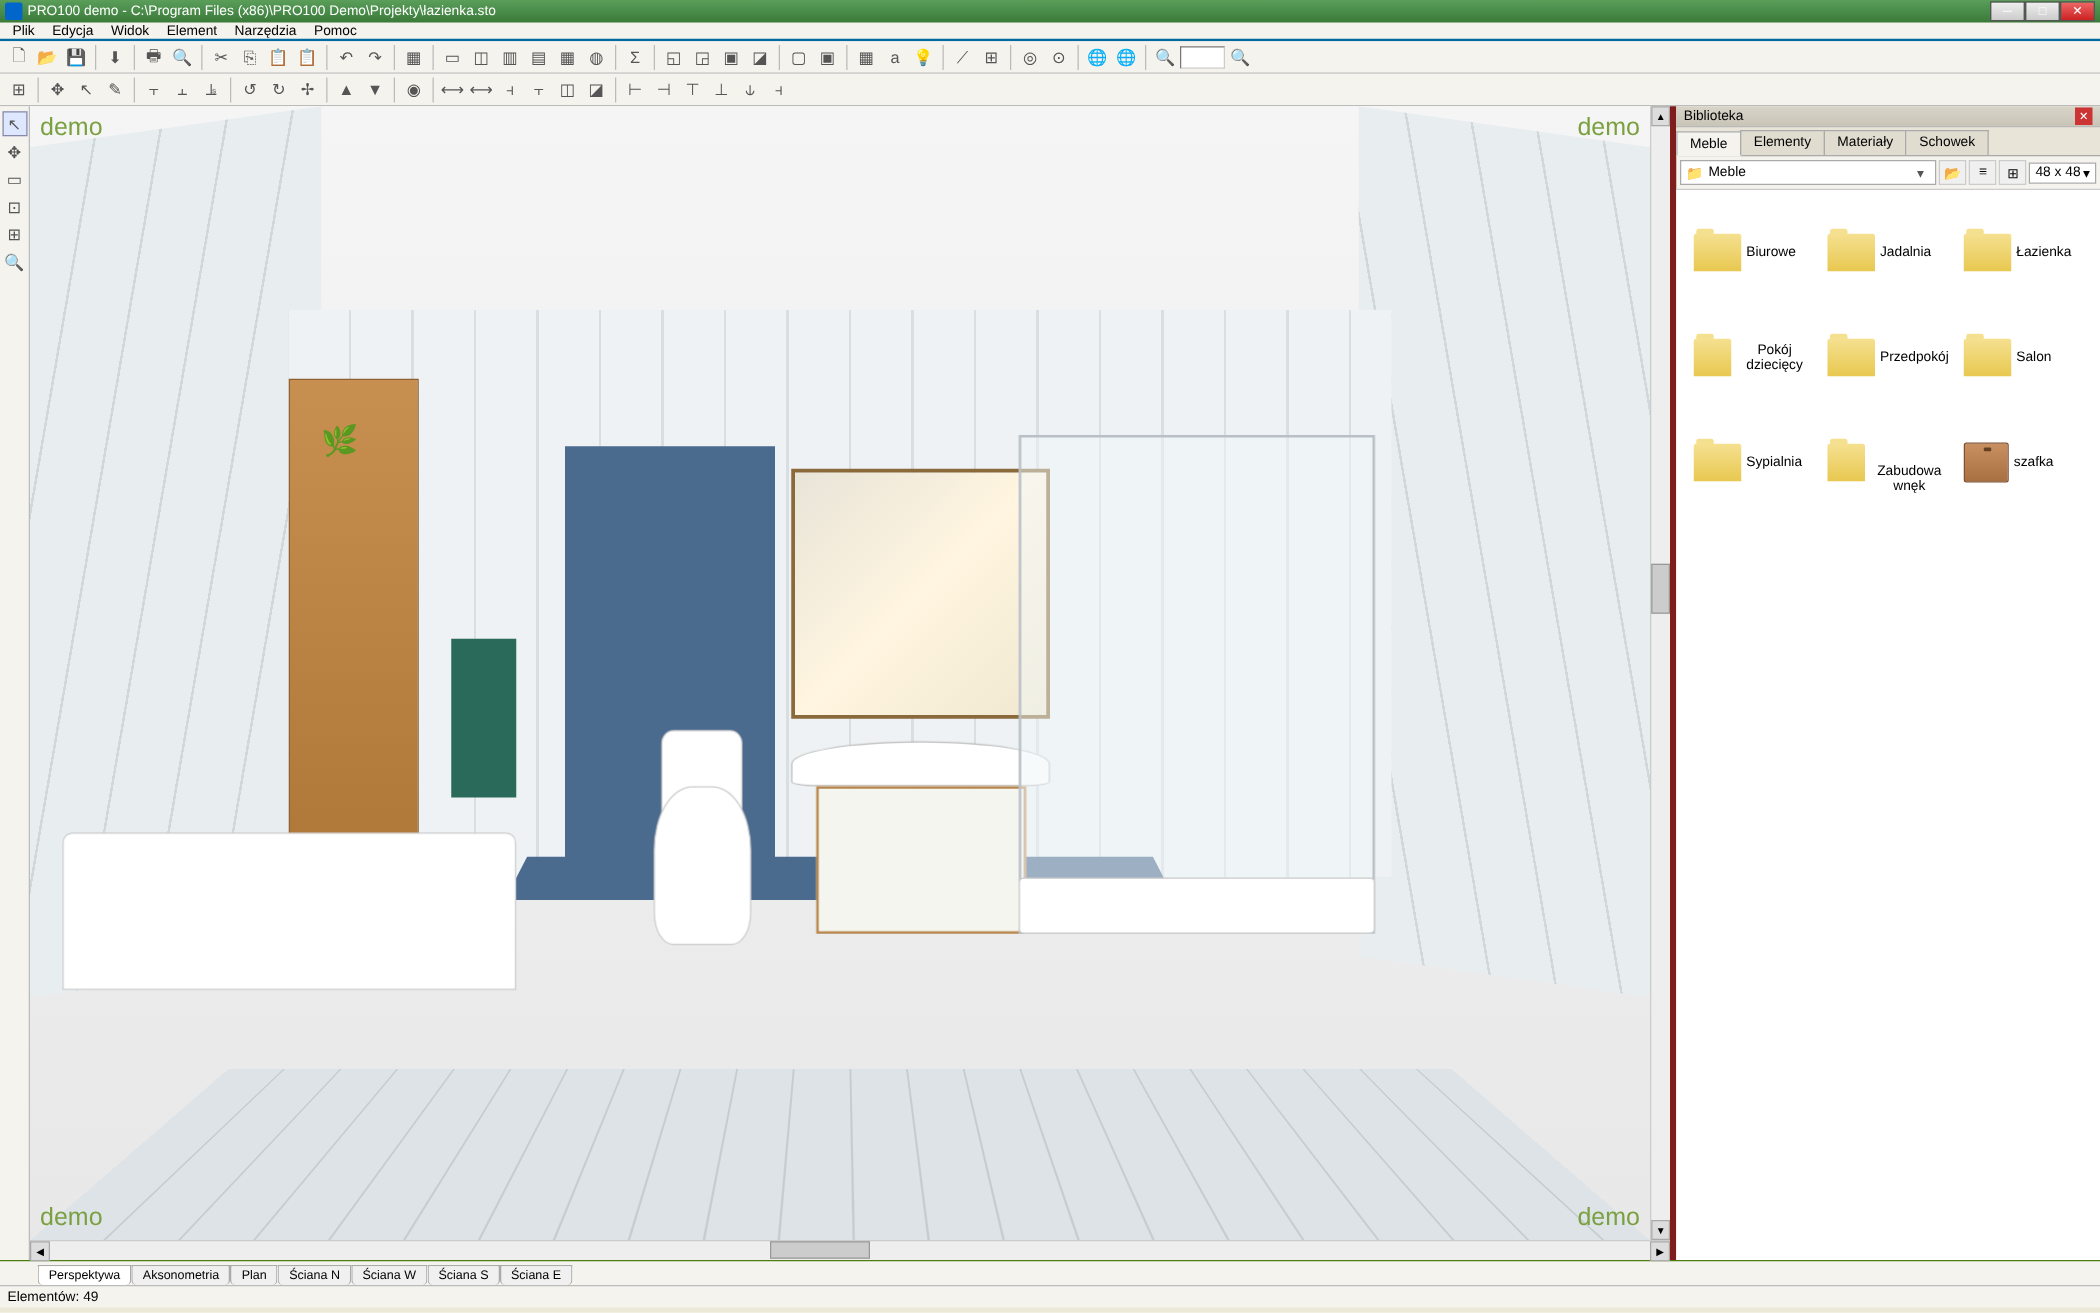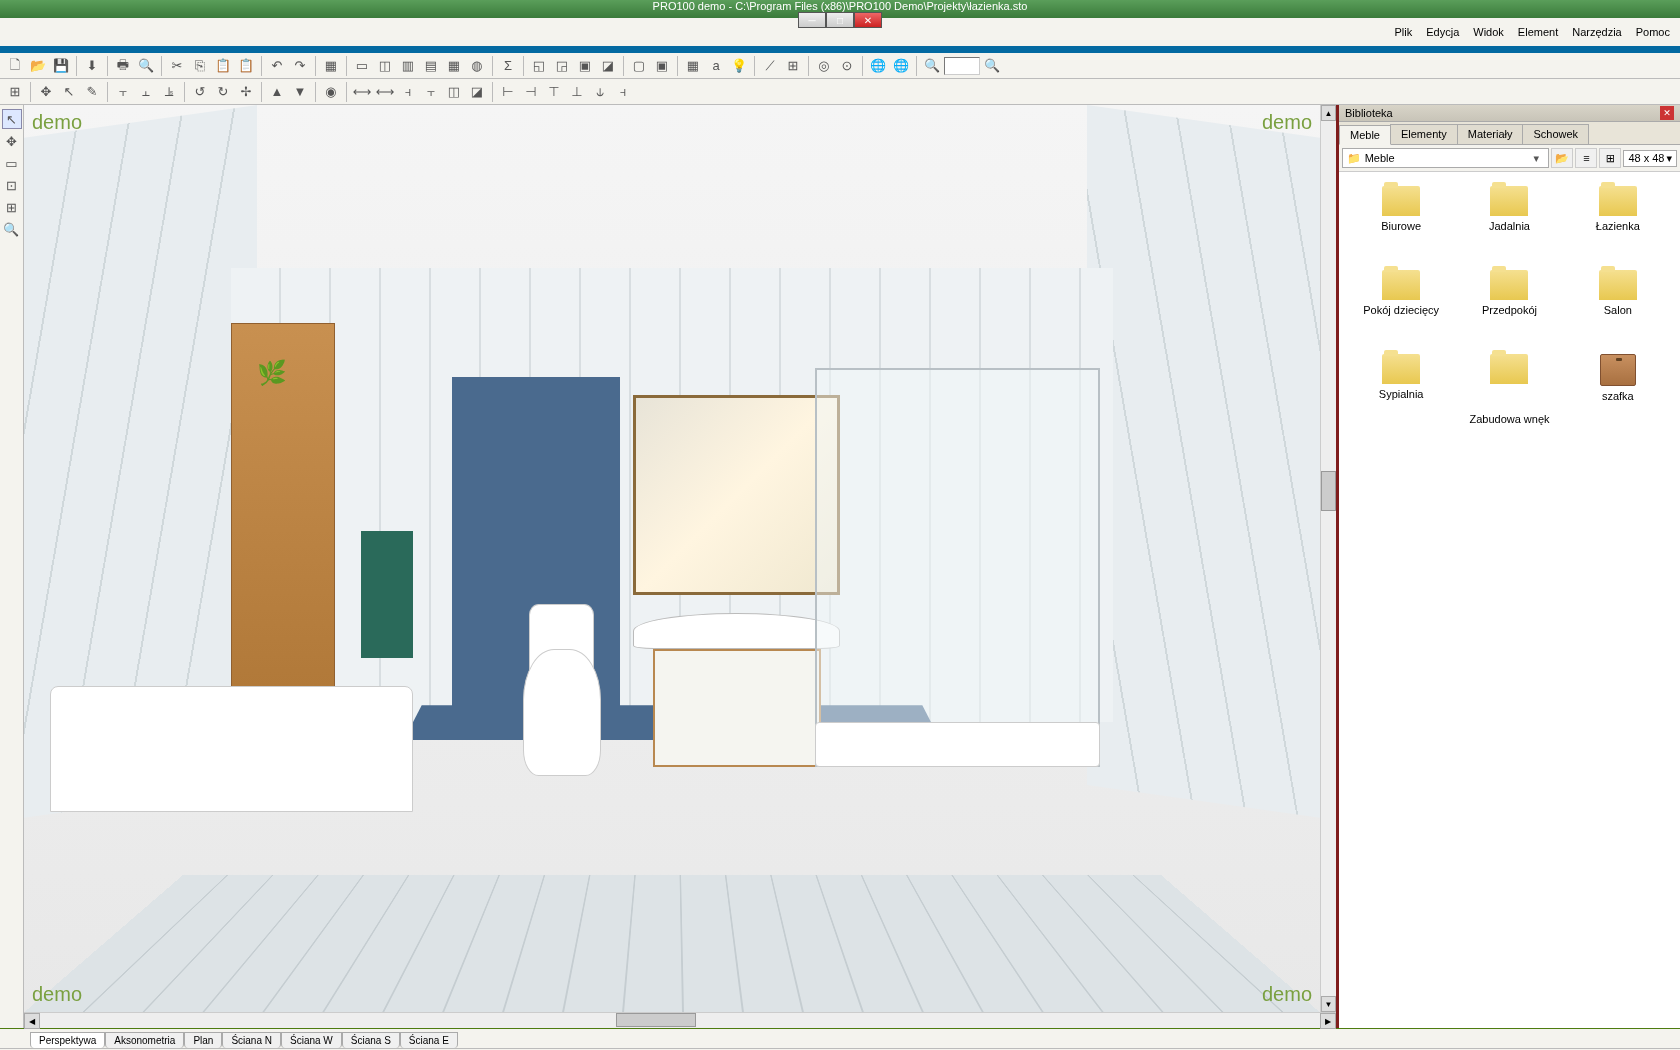--- a/index.html
+++ b/index.html
@@ -1,25 +1,25 @@
 <!DOCTYPE html>
 <html><head>
 <meta charset="utf-8">
 <style>
 * { margin: 0; padding: 0; box-sizing: border-box; font-family: Tahoma, sans-serif; font-size: 11px; }
 html, body { width: 1680px; height: 1050px; overflow: hidden; background: #ece9d8; }
 
-.titlebar { height: 18px; background: linear-gradient(to bottom, #5a9e5a, #3a7a3a); display: flex; align-items: center; padding: 0 4px; color: white; position: relative; flex-direction: column; }
+.titlebar { height: 18px; background: linear-gradient(to bottom, #5a9e5a, #3a7a3a); display: flex; align-items: center; padding: 0 4px; color: white; position: relative; }
 .titlebar .app-icon { width: 14px; height: 14px; background: #0066cc; border-radius: 2px; margin-right: 4px; }
 .titlebar .title { flex: 1; }
 .win-controls { display: flex; gap: 0; }
 .win-btn { width: 28px; height: 16px; border: 1px solid #555; background: linear-gradient(#eee,#ccc); display:flex; align-items:center; justify-content:center; cursor:pointer; font-size:10px; }
 .win-btn.close { background: linear-gradient(#e66,#c22); color:white; }
 
-.menubar { height: 35px; background: #f4f3ee; border-bottom: 7px solid #0369a1; display: flex; align-items: center; padding: 0 4px; gap: 2px; justify-content: flex-end; }
+.menubar { height: 15px; background: #f4f3ee; border-bottom: 2px solid #0369a1; display: flex; align-items: center; padding: 0 4px; gap: 2px; }
 .menubar span { padding: 2px 6px; cursor: default; }
 
 .toolbar { height: 26px; background: #f4f3ee; border-bottom: 1px solid #bbb; display: flex; align-items: center; padding: 2px 4px; gap: 1px; }
 .tool-btn { width: 22px; height: 22px; border: 1px solid transparent; display:flex; align-items:center; justify-content:center; cursor:pointer; font-size:13px; color:#555; }
 .tool-sep { width:1px; height:20px; background:#bbb; margin:0 3px; }
 .tool-input { width: 32px; height: 18px; border: 1px inset #ccc; background: white; font-size: 10px; padding: 0 2px; }
 
 .main-area { display: flex; height: calc(1050px - 18px - 19px - 26px - 26px - 20px - 18px); }
 
 .left-toolbar { width: 24px; background: #f4f3ee; border-right: 1px solid #bbb; display:flex; flex-direction:column; gap:2px; padding-top:4px; align-items:center;}
@@ -39,37 +39,37 @@
 .scroll-track { flex:1; position:relative; }
 .scroll-thumb-v { position:absolute; left:0; right:0; top:40%; height:40px; background:#ccc; border:1px solid #999;}
 
 .scrollbar-h { height:16px; background:#eee; border-top:1px solid #ccc; display:flex;}
 .scroll-thumb-h { width:80px; height:14px; background:#ccc; border:1px solid #999; margin-left:45%;}
 
 .view-tabs { height:20px; background:#f4f3ee; border-top:1px solid #4d7c0f; display:flex; align-items:flex-end; padding-left:30px; }
 .view-tab { padding:2px 8px; border:1px solid #aaa; border-bottom:none; background:#f0f0f0; margin-right:0; font-size:10px; cursor:pointer; border-radius: 0 0 4px 4px;}
 .view-tab.active { background:white; }
 
-.library-panel { width: 344px; background:#f4f3ee; border-left:3px solid #7f1d1d; display:flex; flex-direction:column; }
+.library-panel { width: 344px; background:#f4f3ee; border-left:5px solid #7f1d1d; display:flex; flex-direction:column; }
 .lib-title { height:17px; background:linear-gradient(#d8d4c8,#c8c4b8); padding:2px 6px; font-size:11px; display:flex; align-items:center; justify-content:space-between; border-bottom:1px solid #aaa;}
 .lib-close { width:14px; height:14px; background:#c33; color:white; display:flex;align-items:center;justify-content:center; font-size:9px; cursor:pointer;}
 
 .lib-tabs { display:flex; border-bottom:1px solid #aaa; background:#e8e4d8; }
 .lib-tab { padding:3px 10px; border:1px solid #aaa; border-bottom:none; background:#e0dcd0; font-size:11px; cursor:pointer; margin-right:-1px; margin-top:2px;}
 .lib-tab.active { background:#f4f3ee; border-bottom:1px solid #f4f3ee; position:relative; top:1px; }
 
 .lib-toolbar { display:flex; align-items:center; padding:3px; gap:2px; border-bottom:1px solid #ccc; }
 .lib-combo { flex:1; height:20px; border:1px solid #aaa; background:white; display:flex; align-items:center; padding:0 4px; gap:4px; font-size:11px; }
 .lib-combo .folder-ico { color:#e8c050; }
 .lib-dd-btn { width:16px; text-align:center; color:#555; cursor:pointer; }
 .lib-tb-btn { width:22px; height:20px; border:1px solid #ccc; background:#f0f0f0; display:flex;align-items:center;justify-content:center; cursor:pointer; font-size:11px;}
 .lib-size { border:1px solid #aaa; background:white; padding:1px 4px; font-size:10px; display:flex;align-items:center; gap:2px;}
 
 .lib-content { flex:1; background:white; padding:10px; display:grid; grid-template-columns: repeat(3, 1fr); grid-auto-rows: 80px; gap:4px; overflow-y:auto; align-content:start;}
-.lib-item { display:flex; flex-direction:column; align-items:center; gap:4px; cursor:pointer; padding:4px; }
+.lib-item { display:flex; flex-direction:row; align-items:center; gap:4px; cursor:pointer; padding:4px; }
 .folder-icon { width:38px; height:30px; background:linear-gradient(#f5e090,#e8c850); border-radius:2px 2px 0 0; position:relative; }
 .folder-icon::before { content:''; position:absolute; top:-4px; left:2px; width:14px; height:6px; background:#f5e090; border-radius:2px 2px 0 0;}
 .cabinet-icon { width:36px; height:32px; background:linear-gradient(#c89060,#a87040); border:1px solid #805030; border-radius:2px; position:relative;}
 .cabinet-icon::after{content:'';position:absolute;top:3px;left:15px;width:6px;height:3px;background:#604020;border-radius:1px;}
 
 .statusbar { height:18px; background:#f4f3ee; border-top:1px solid #bbb; padding:2px 6px; font-size:11px; display:flex; align-items:center; }
 
 
 .scene { position:absolute; top:0; left:0; right:0; bottom:0; }
 .floor { position:absolute; bottom:0; left:0; right:0; height:35%; background:repeating-linear-gradient(90deg,#dde3e6 0,#dde3e6 58px,#c5cdd1 58px,#c5cdd1 60px),repeating-linear-gradient(0deg,#dde3e6 0,#dde3e6 58px,#c5cdd1 58px,#c5cdd1 60px); transform:perspective(800px) rotateX(55deg); transform-origin:bottom;}

